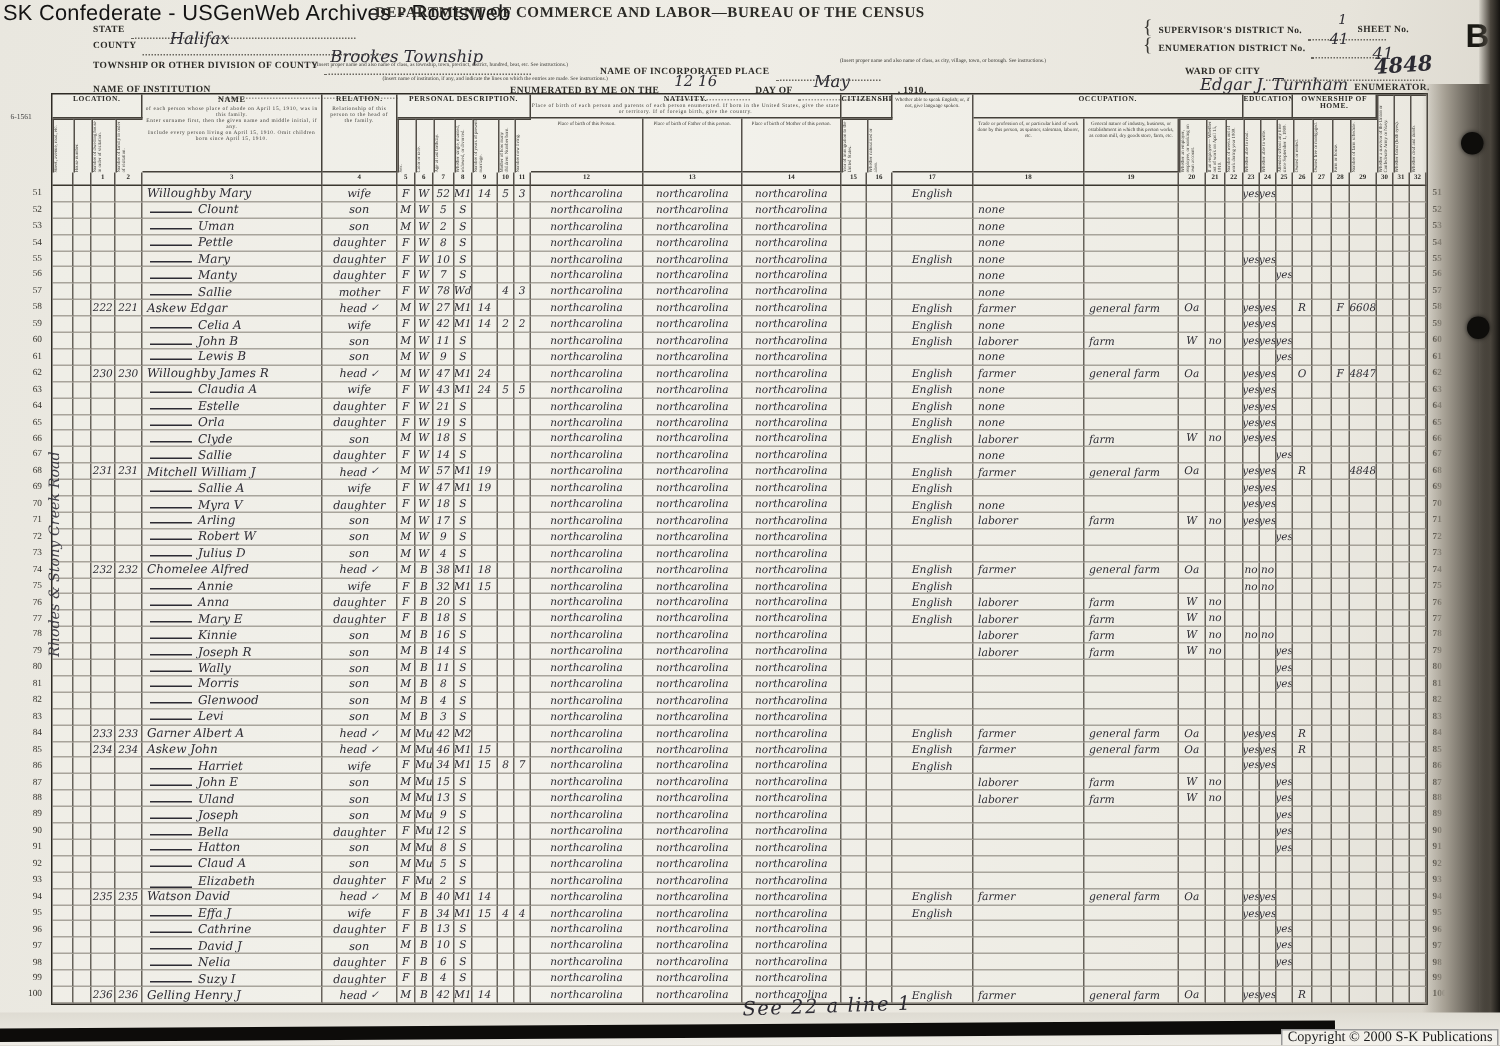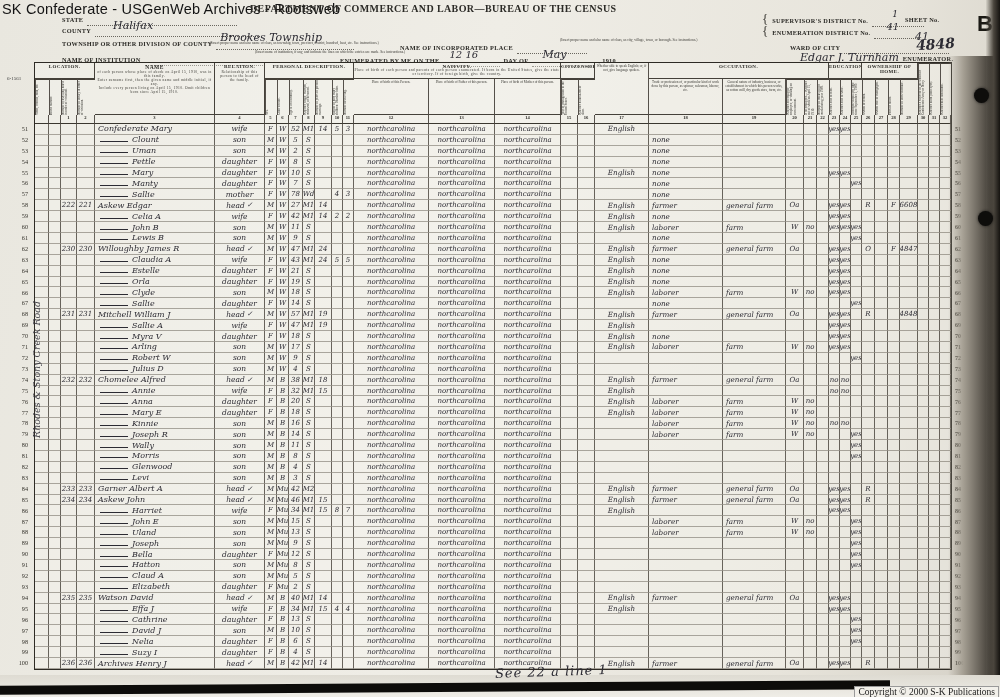--- a/index.html
+++ b/index.html
@@ -201,21 +201,21 @@
       <div class="nc" style="grid-area: 3 / 29;">27</div>
       <div class="nc" style="grid-area: 3 / 30;">28</div>
       <div class="nc" style="grid-area: 3 / 31;">29</div>
       <div class="nc" style="grid-area: 3 / 32;">30</div>
       <div class="nc" style="grid-area: 3 / 33;">31</div>
       <div class="nc" style="grid-area: 3 / 34;">32</div>
       <div class="dcell hw cell-street" style="grid-area: 4 / 1;"></div>
       <div class="dcell hw cell-house" style="grid-area: 4 / 2;"></div>
       <div class="dcell hw cell-dw" style="grid-area: 4 / 3;"></div>
       <div class="dcell hw cell-fam" style="grid-area: 4 / 4;"></div>
-      <div class="dcell hw cell-name left" style="grid-area: 4 / 5;">Confederate Mary</div>
+      <div class="dcell hw cell-name left" style="grid-area: 4 / 5;">Willoughby Mary</div>
       <div class="dcell hw cell-rel" style="grid-area: 4 / 6;">wife</div>
       <div class="dcell hw cell-sx" style="grid-area: 4 / 7;">F</div>
       <div class="dcell hw cell-cr" style="grid-area: 4 / 8;">W</div>
       <div class="dcell hw cell-age" style="grid-area: 4 / 9;">52</div>
       <div class="dcell hw cell-ms" style="grid-area: 4 / 10;">M1</div>
       <div class="dcell hw cell-ym" style="grid-area: 4 / 11;">14</div>
       <div class="dcell hw cell-cb" style="grid-area: 4 / 12;">5</div>
       <div class="dcell hw cell-cl" style="grid-area: 4 / 13;">3</div>
       <div class="dcell hw cell-pob" style="grid-area: 4 / 14;">northcarolina</div>
       <div class="dcell hw cell-pf" style="grid-area: 4 / 15;">northcarolina</div>
@@ -1629,21 +1629,21 @@
       <div class="dcell hw cell-fm" style="grid-area: 45 / 29;"></div>
       <div class="dcell hw cell-fh" style="grid-area: 45 / 30;"></div>
       <div class="dcell hw cell-fn" style="grid-area: 45 / 31;"></div>
       <div class="dcell hw cell-vet" style="grid-area: 45 / 32;"></div>
       <div class="dcell hw cell-bl" style="grid-area: 45 / 33;"></div>
       <div class="dcell hw cell-df" style="grid-area: 45 / 34;"></div>
       <div class="dcell hw cell-street" style="grid-area: 46 / 1;"></div>
       <div class="dcell hw cell-house" style="grid-area: 46 / 2;"></div>
       <div class="dcell hw cell-dw" style="grid-area: 46 / 3;"></div>
       <div class="dcell hw cell-fam" style="grid-area: 46 / 4;"></div>
-      <div class="dcell hw cell-name left" style="grid-area: 46 / 5;"><span class="ditto"></span>Elizabeth</div>
+      <div class="dcell hw cell-name left" style="grid-area: 46 / 5; align-items: flex-end;"><span class="ditto"></span>Elizabeth</div>
       <div class="dcell hw cell-rel" style="grid-area: 46 / 6;">daughter</div>
       <div class="dcell hw cell-sx" style="grid-area: 46 / 7;">F</div>
       <div class="dcell hw cell-cr" style="grid-area: 46 / 8;">Mu</div>
       <div class="dcell hw cell-age" style="grid-area: 46 / 9;">2</div>
       <div class="dcell hw cell-ms" style="grid-area: 46 / 10;">S</div>
       <div class="dcell hw cell-ym" style="grid-area: 46 / 11;"></div>
       <div class="dcell hw cell-cb" style="grid-area: 46 / 12;"></div>
       <div class="dcell hw cell-cl" style="grid-area: 46 / 13;"></div>
       <div class="dcell hw cell-pob" style="grid-area: 46 / 14;">northcarolina</div>
       <div class="dcell hw cell-pf" style="grid-area: 46 / 15;">northcarolina</div>
@@ -1867,21 +1867,21 @@
       <div class="dcell hw cell-fm" style="grid-area: 52 / 29;"></div>
       <div class="dcell hw cell-fh" style="grid-area: 52 / 30;"></div>
       <div class="dcell hw cell-fn" style="grid-area: 52 / 31;"></div>
       <div class="dcell hw cell-vet" style="grid-area: 52 / 32;"></div>
       <div class="dcell hw cell-bl" style="grid-area: 52 / 33;"></div>
       <div class="dcell hw cell-df" style="grid-area: 52 / 34;"></div>
       <div class="dcell hw cell-street" style="grid-area: 53 / 1;"></div>
       <div class="dcell hw cell-house" style="grid-area: 53 / 2;"></div>
       <div class="dcell hw cell-dw" style="grid-area: 53 / 3;">236</div>
       <div class="dcell hw cell-fam" style="grid-area: 53 / 4;">236</div>
-      <div class="dcell hw cell-name left" style="grid-area: 53 / 5;">Archives Henry J</div>
+      <div class="dcell hw cell-name left" style="grid-area: 53 / 5;">Gelling Henry J</div>
       <div class="dcell hw cell-rel relhead" style="grid-area: 53 / 6;">head</div>
       <div class="dcell hw cell-sx" style="grid-area: 53 / 7;">M</div>
       <div class="dcell hw cell-cr" style="grid-area: 53 / 8;">B</div>
       <div class="dcell hw cell-age" style="grid-area: 53 / 9;">42</div>
       <div class="dcell hw cell-ms" style="grid-area: 53 / 10;">M1</div>
       <div class="dcell hw cell-ym" style="grid-area: 53 / 11;">14</div>
       <div class="dcell hw cell-cb" style="grid-area: 53 / 12;"></div>
       <div class="dcell hw cell-cl" style="grid-area: 53 / 13;"></div>
       <div class="dcell hw cell-pob" style="grid-area: 53 / 14;">northcarolina</div>
       <div class="dcell hw cell-pf" style="grid-area: 53 / 15;">northcarolina</div>

